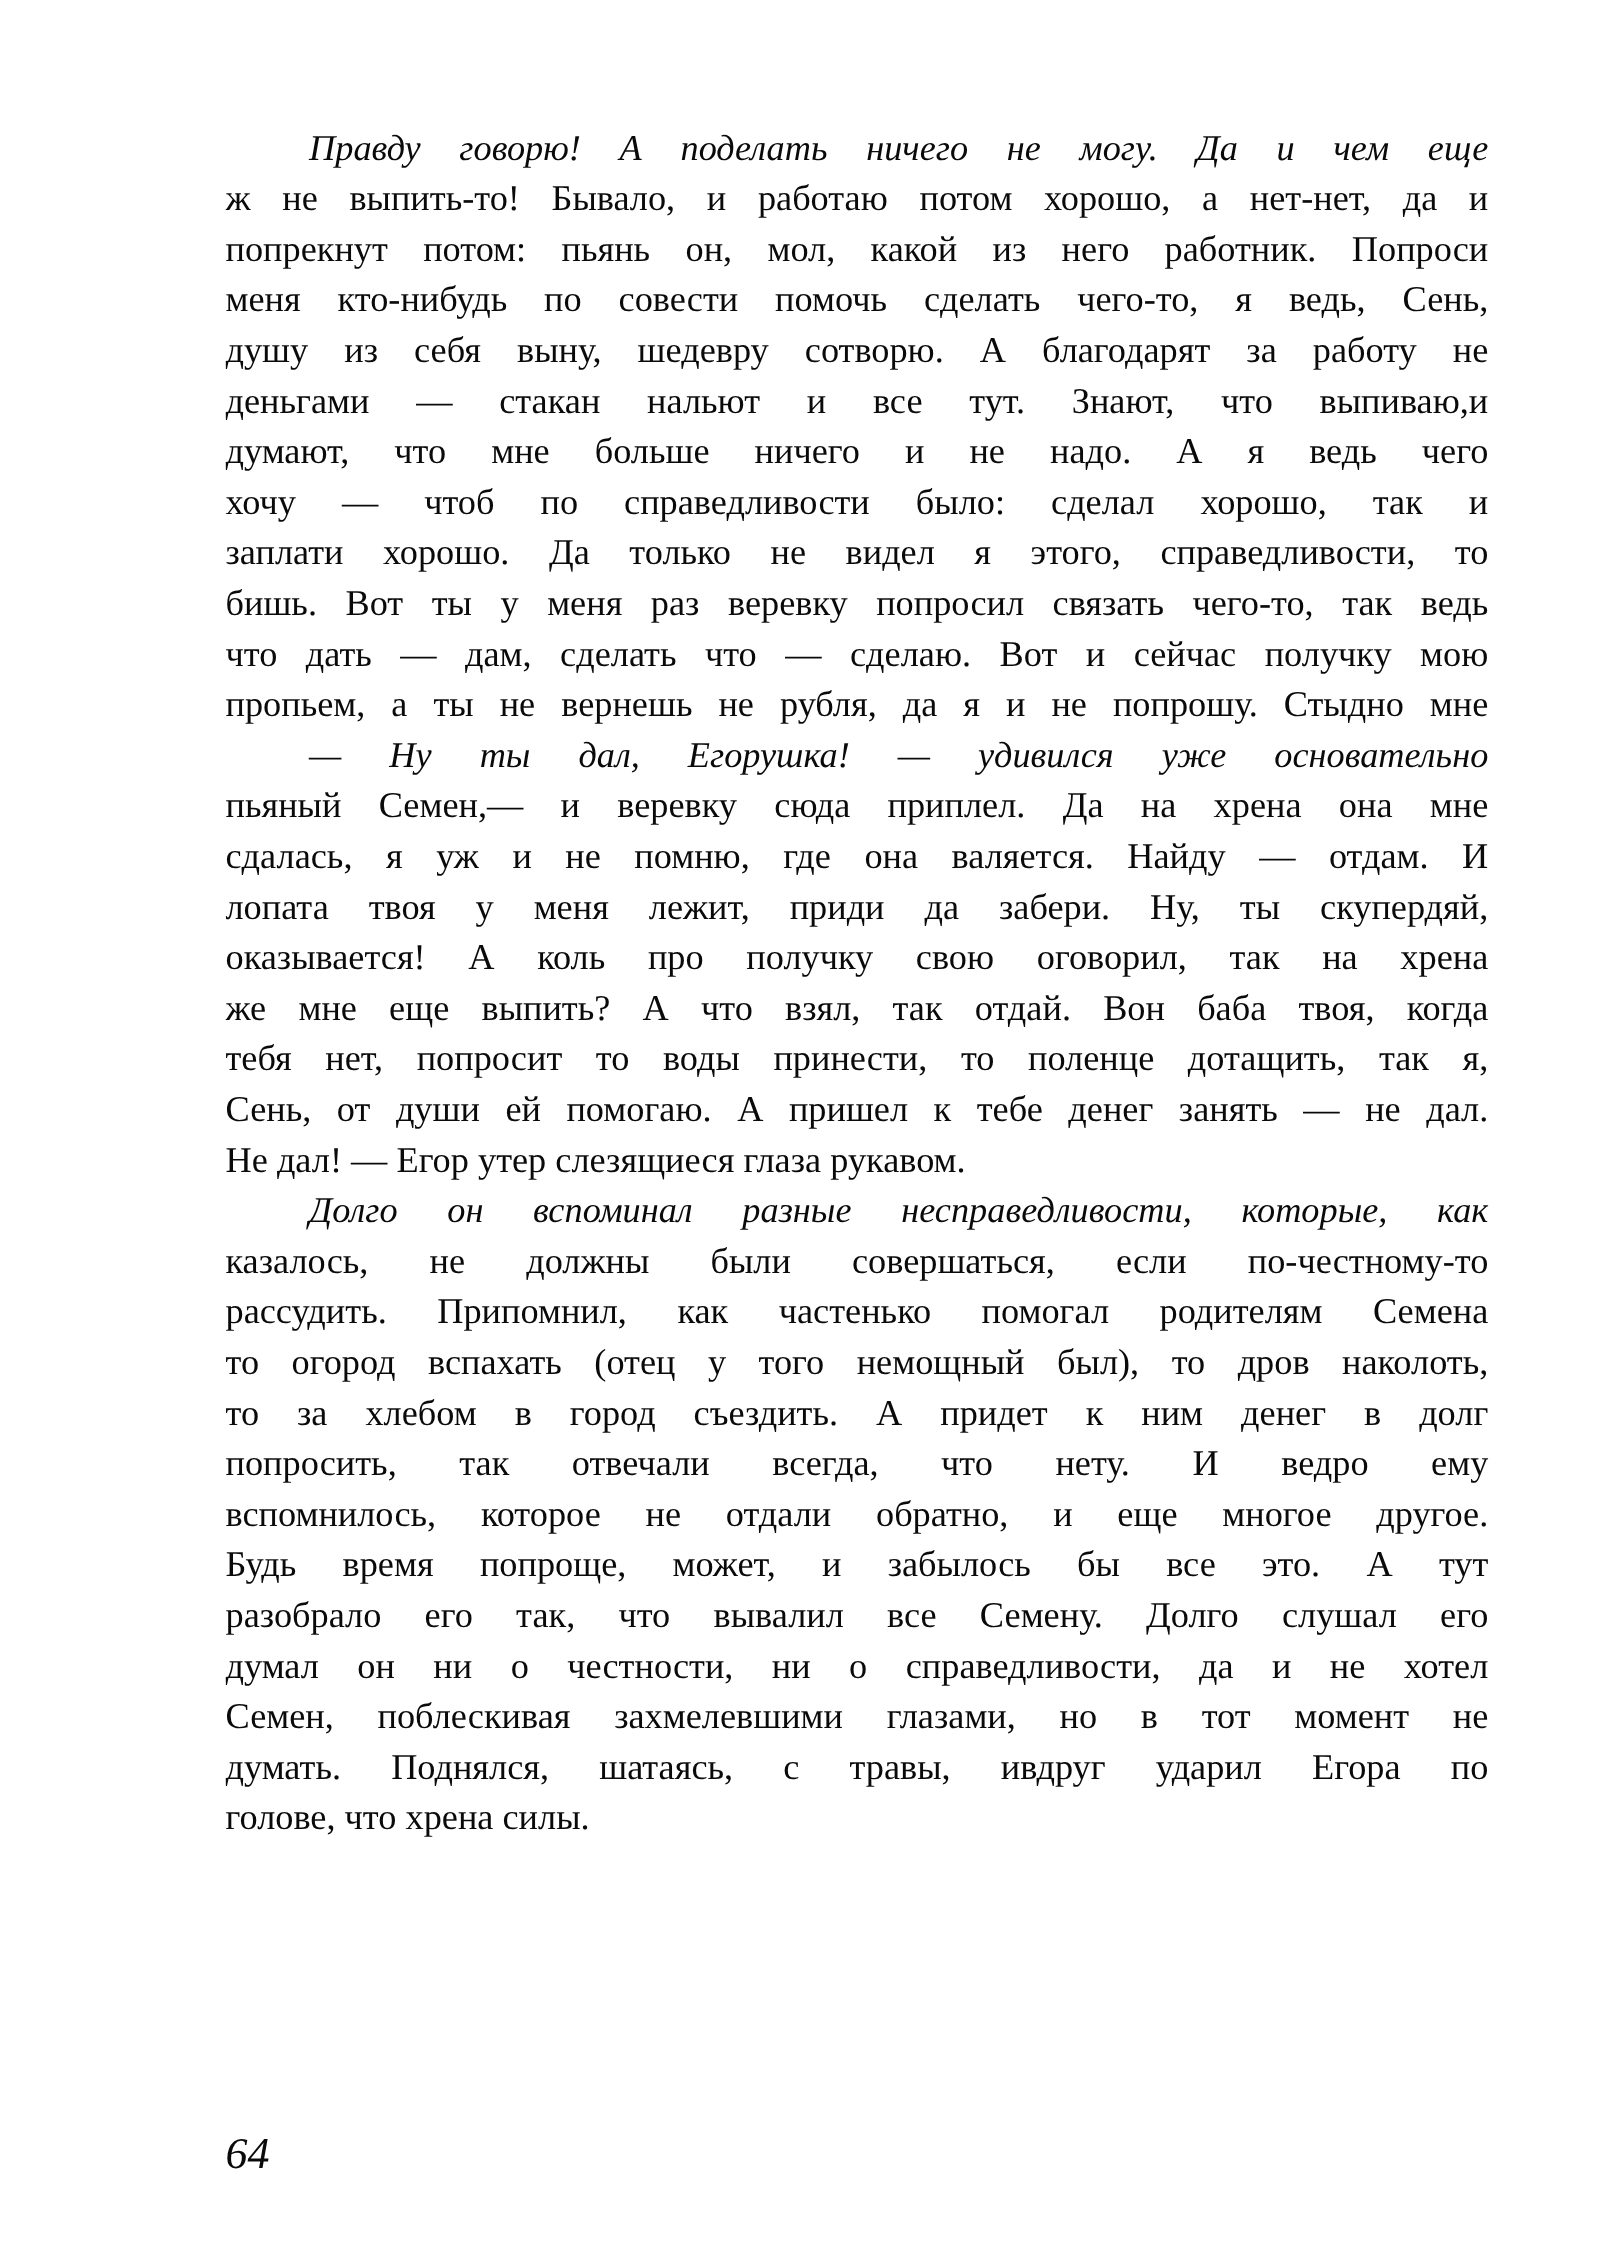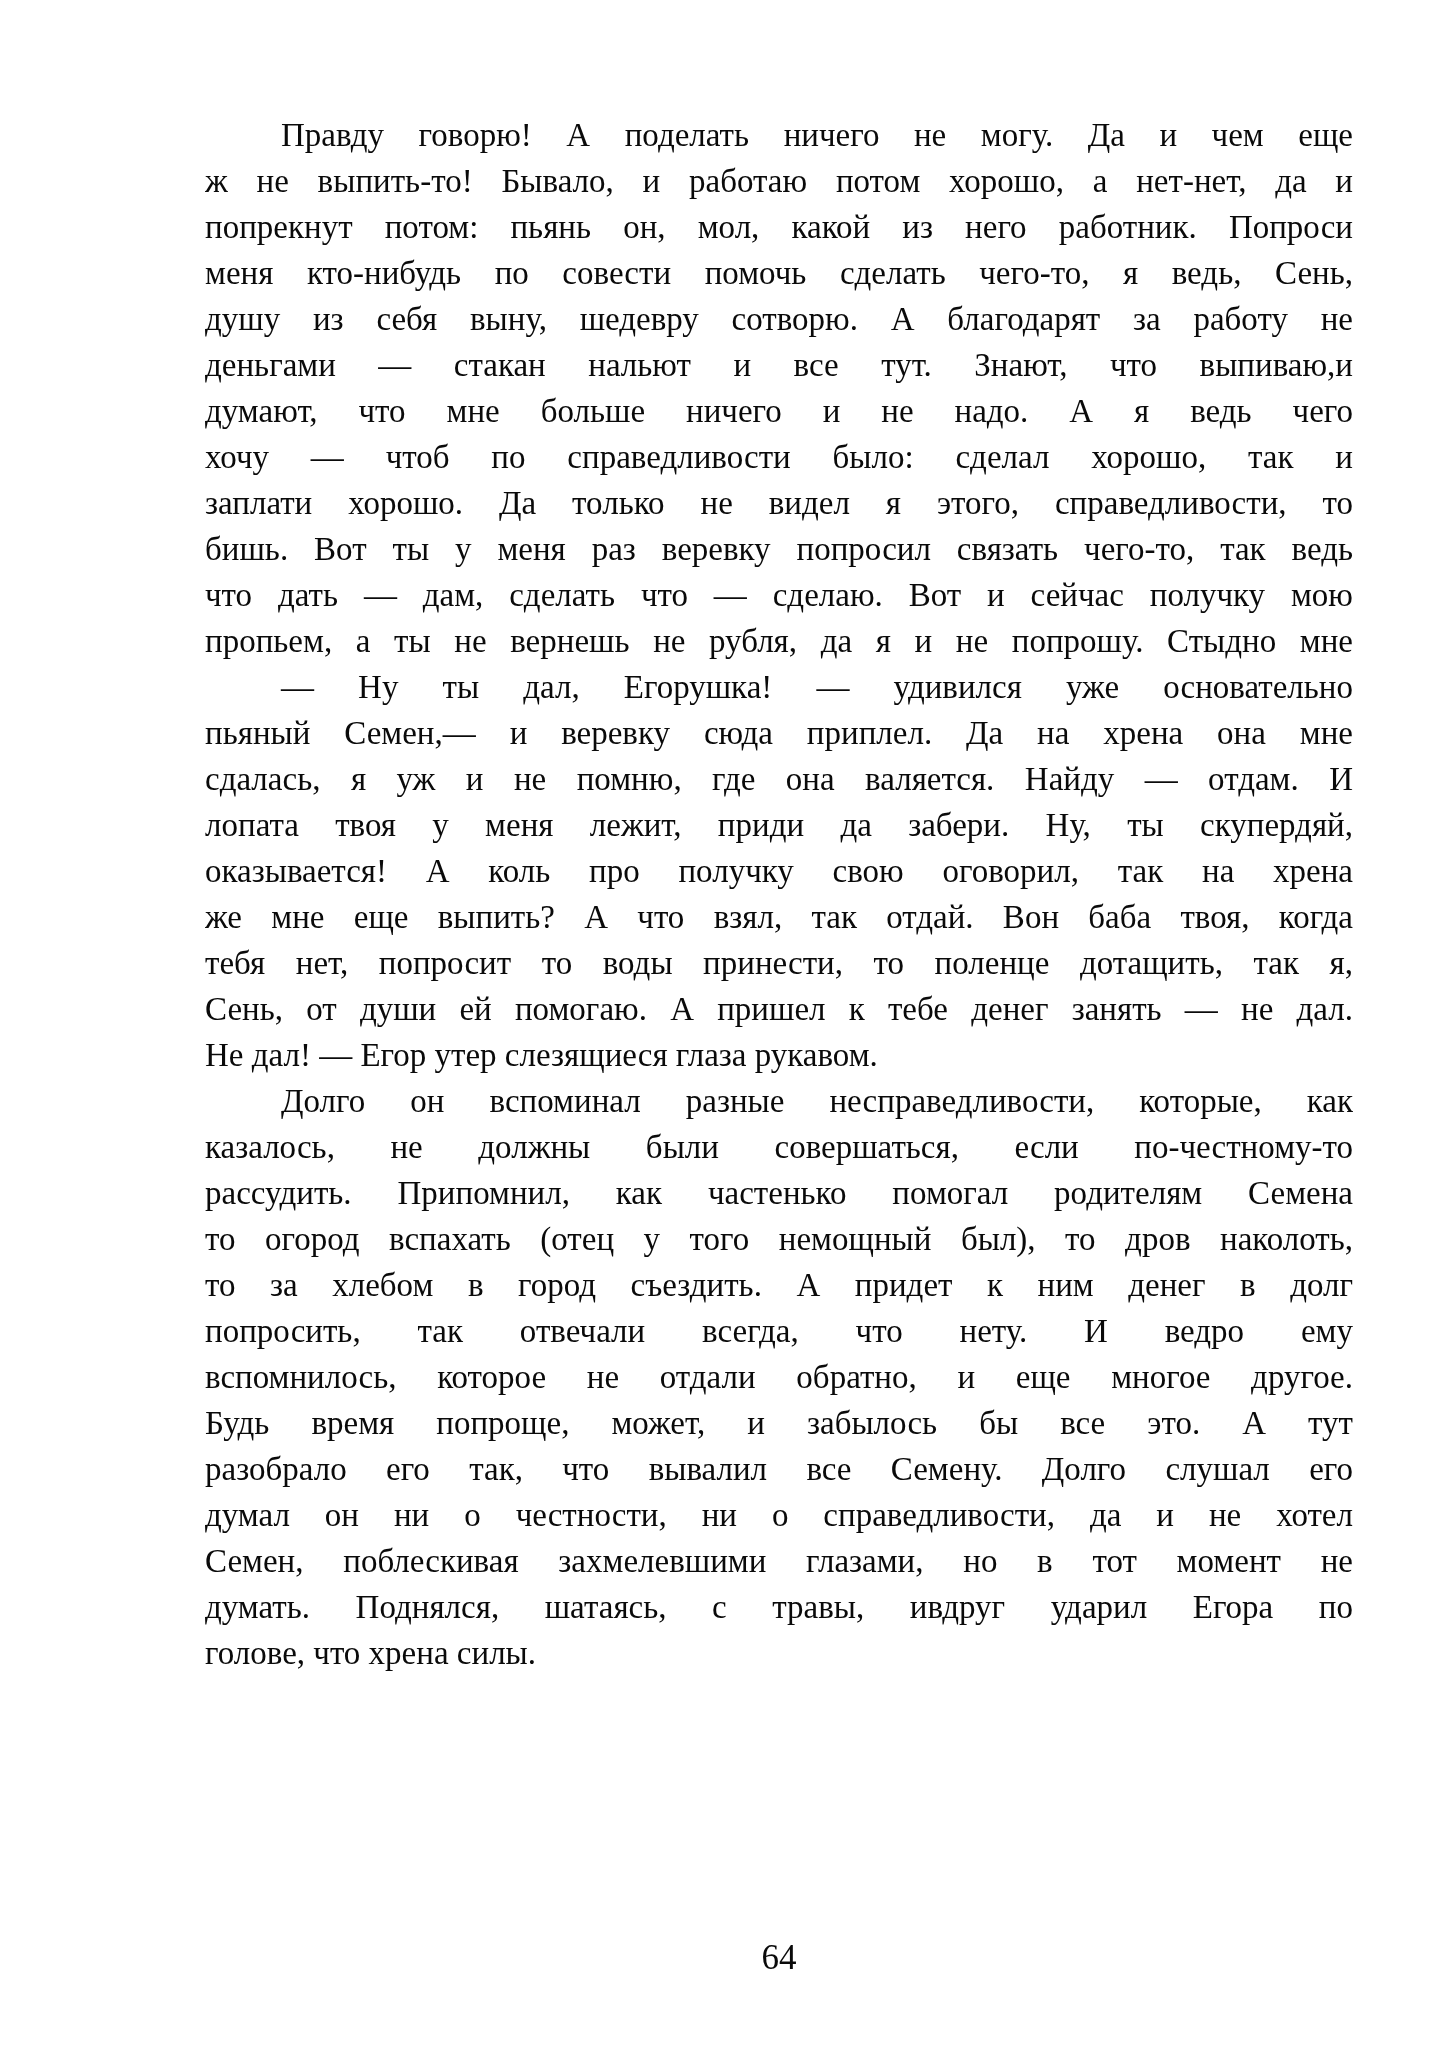--- a/index.html
+++ b/index.html
@@ -32,32 +32,34 @@
       font-size: 33px;
       line-height: 46px;
       height: 46px;
       text-align: justify;
       text-align-last: justify;
       white-space: normal;
       overflow: hidden;
     }
     .line.first {
       text-indent: 76px;
+      font-style: italic;
     }
     .line.last {
       text-align-last: left;
     }
     .page-number {
       position: absolute;
       top: 1938px;
       left: 205px;
       width: 1148px;
-      text-align: center;
-      font-size: 35px;
+      text-align: left;
+      font-size: 40px;
       line-height: 40px;
+      font-style: italic;
     }
   </style>
 </head>
 <body>
 
 <div class="page">
   <div class="text-block" id="text-block">
       <div class="line first">Правду говорю! А поделать ничего не могу. Да и чем еще</div>
       <div class="line">ж не выпить-то! Бывало, и работаю потом хорошо, а нет-нет, да и</div>
       <div class="line">попрекнут потом: пьянь он, мол, какой из него работник. Попроси</div>

